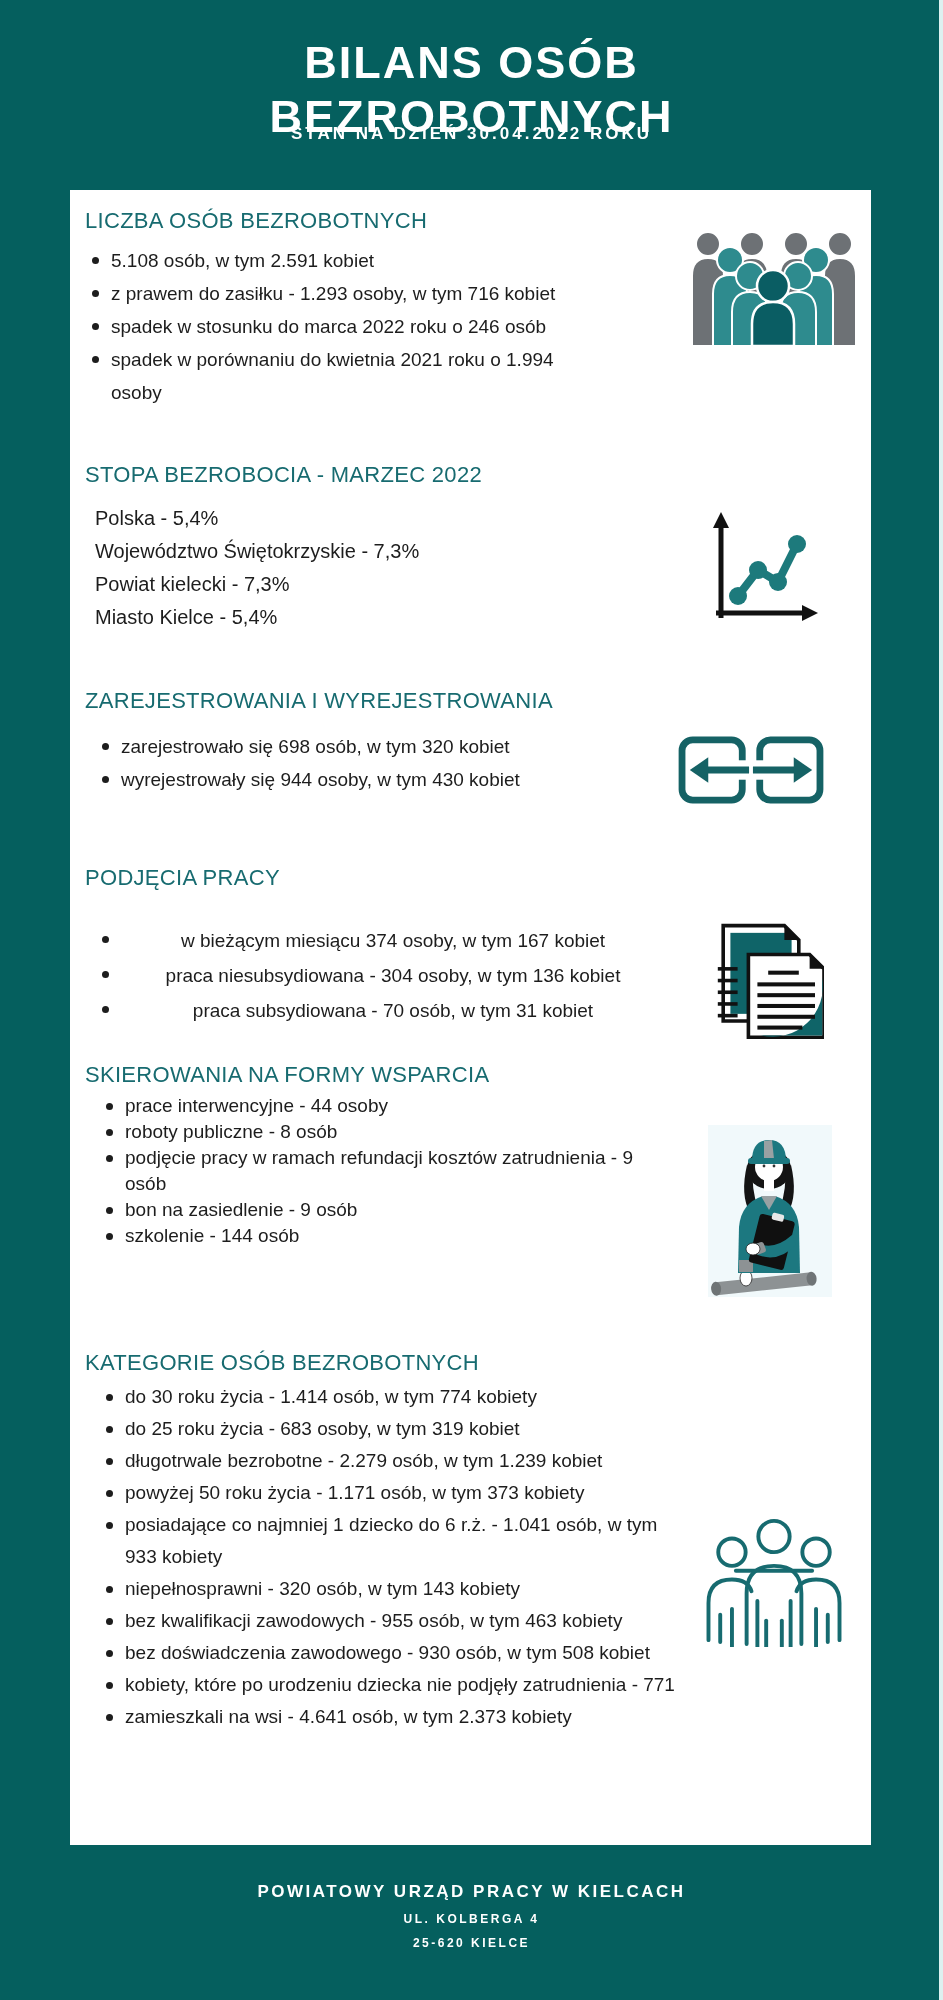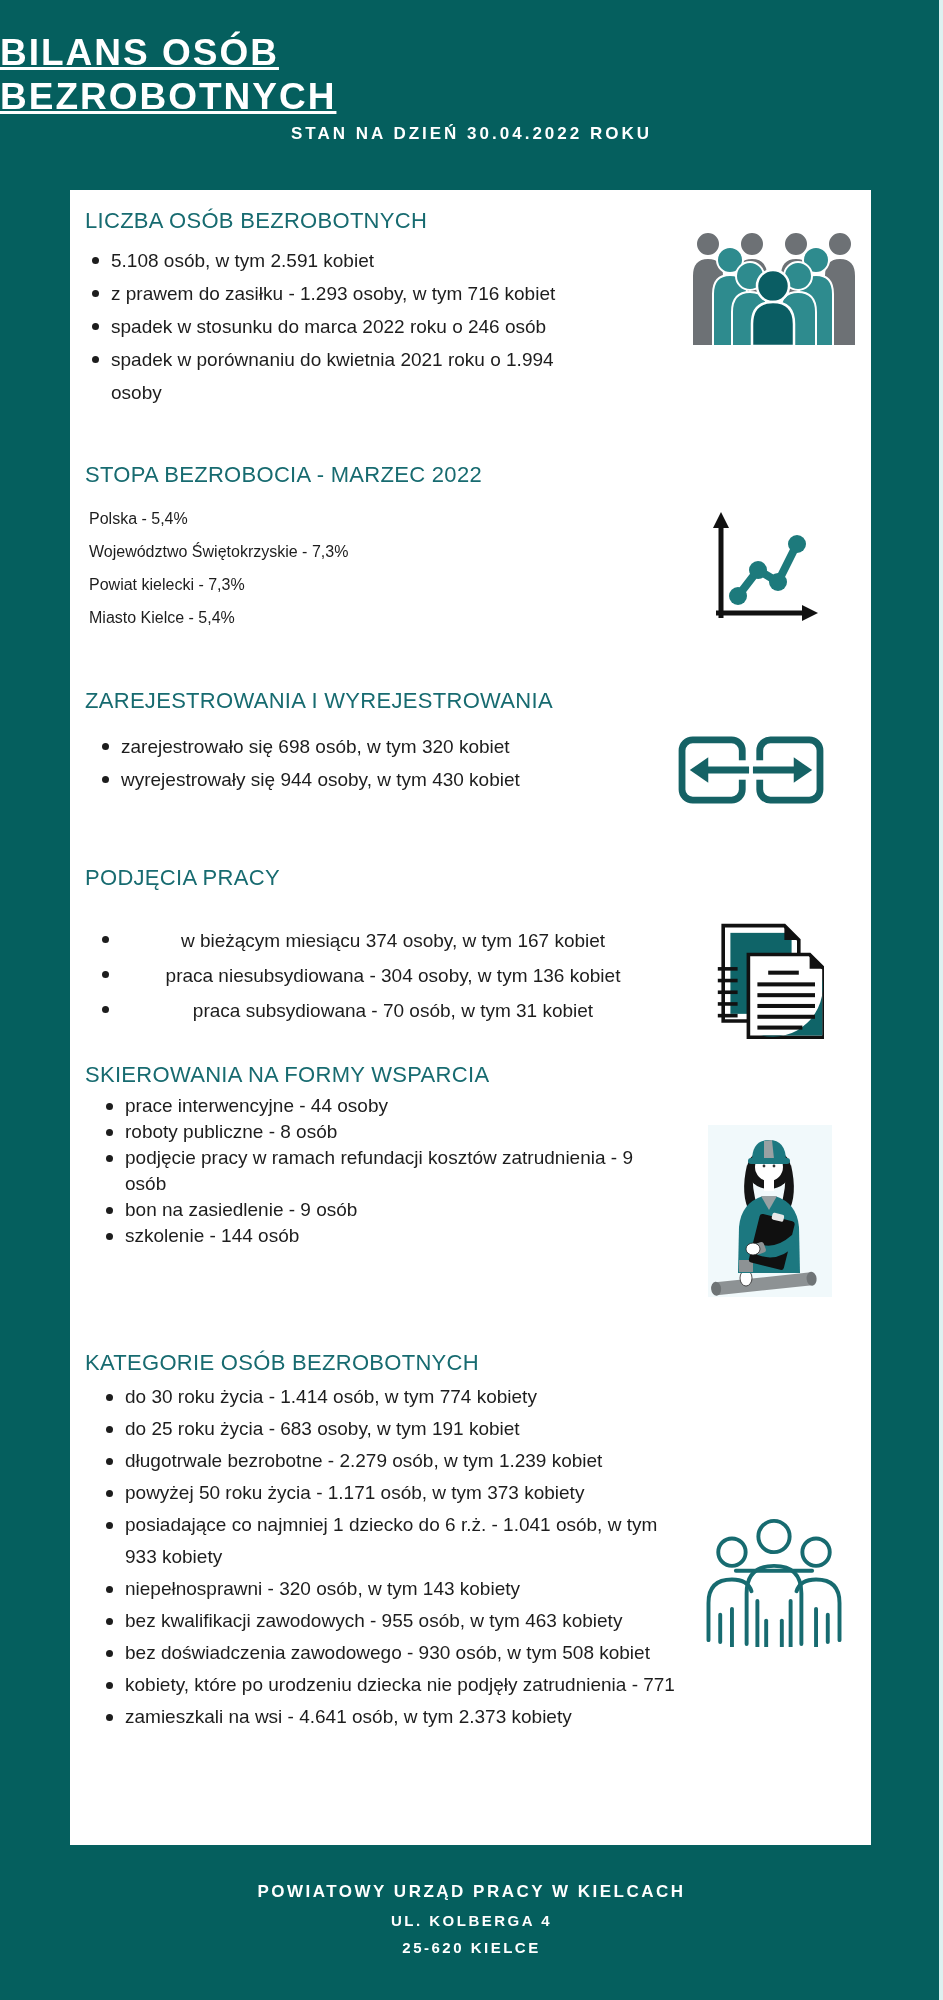--- a/index.html
+++ b/index.html
@@ -9,60 +9,60 @@
   }
   *{box-sizing:border-box;}
   html,body{margin:0;padding:0;}
   body{
     width:943px;height:2000px;position:relative;overflow:hidden;
     background:var(--background);
     font-family:"Liberation Sans","DejaVu Sans",sans-serif;
   }
   .edge-strip{position:absolute;right:0;top:0;width:4px;height:100%;background:var(--edge-strip);}
   .main-title{
-    position:absolute;top:6px;left:0;width:100%;
-    color:var(--title-text);font-size:37px;font-weight:bold;line-height:1.2;letter-spacing:2px;text-decoration:underline;
+    position:absolute;top:6px;left:0;width:100%;text-align:center;
+    color:var(--title-text);font-size:45px;font-weight:bold;line-height:1.2;letter-spacing:2px;
   }
   .subtitle{
     position:absolute;top:124px;left:0;width:100%;text-align:center;
     color:var(--title-text);font-size:17px;font-weight:bold;letter-spacing:3px;
   }
   .card{
     position:absolute;left:70px;top:190px;width:801px;height:1655px;background:var(--card);
   }
   .section{position:absolute;left:15px;}
   .section h2{
     margin:0;color:var(--heading);font-size:22px;font-weight:normal;letter-spacing:.3px;line-height:1.2;
   }
   .items{list-style:none;margin:0;padding:0;color:var(--body-text);font-size:19px;line-height:33px;}
   .items li{position:relative;padding-left:26px;}
   .items li::before{
     content:"";position:absolute;left:7px;top:13px;width:7px;height:7px;border-radius:50%;background:var(--body-text);
   }
-  .plain-lines{margin:4px;padding:0;color:var(--body-text);font-size:16px;line-height:33px;list-style:none;}
+  .plain-lines{margin:10px;padding:0;color:var(--body-text);font-size:20px;line-height:33px;list-style:none;}
   .plain-lines li{padding:0;}
   .sec-1{top:18px;width:540px;}  .sec-1 .items{margin-top:10px;max-width:515px;}
   .sec-2{top:272px;width:560px;} .sec-2 .plain-lines{margin-top:14px;}
   .sec-3{top:498px;width:580px;} .sec-3 .items{margin-top:16px;margin-left:10px;}
   .sec-4{top:675px;width:580px;} .sec-4 .items{margin-top:32px;margin-left:10px;line-height:35px;text-align:center;}
   .sec-5{top:872px;width:600px;} .sec-5 .items{margin-top:5px;margin-left:14px;line-height:26px;max-width:575px;}
   .sec-5 .items li::before{top:10px;}
   .sec-6{top:1160px;width:610px;} .sec-6 .items{margin-top:5px;margin-left:14px;line-height:32px;max-width:580px;}
   .icon-box{position:absolute;}
   .icon-crowd{left:612px;top:38px;}
   .icon-chart{left:630px;top:318px;}
   .icon-transfer{left:608px;top:546px;}
   .icon-docs{left:646px;top:730px;}
   .icon-woman{left:636px;top:935px;}
   .icon-people-outline{left:630px;top:1325px;}
   .footer{
     position:absolute;top:1882px;left:0;width:100%;text-align:center;
     color:var(--title-text);font-weight:bold;letter-spacing:2.5px;
   }
-  .footer .footer-line{font-size:15px;margin-bottom:10px;}
+  .footer .footer-line{font-size:12px;margin-bottom:10px;}
   .footer .footer-line:first-child{font-size:17px;text-align:center;}
 </style>
 </head>
 <body>
 
 <div class="edge-strip"></div>
 
 <h1 class="main-title">
   <span>BILANS OSÓB</span><br>
   <span>BEZROBOTNYCH</span>
@@ -239,21 +239,21 @@
       <path d="M90,120 Q72,138 52,130 Q46,126 51,118 Q68,126 86,110 Z" fill="#1c7880"></path>
       <rect x="48" y="118" width="11" height="11" rx="3" fill="#8d9294" transform="rotate(-20 53 123)"></rect>
       <ellipse cx="47" cy="124" rx="7" ry="6" fill="#ffffff" stroke="#222" stroke-width="0.8"></ellipse>
     </svg>
   </div>
 
   <div class="section sec-6">
     <h2>KATEGORIE OSÓB BEZROBOTNYCH</h2>
     <ul class="items">
         <li>do 30 roku życia - 1.414 osób, w tym 774 kobiety</li>
-        <li>do 25 roku życia - 683 osoby, w tym 191 kobiet</li>
+        <li>do 25 roku życia - 683 osoby, w tym 319 kobiet</li>
         <li>długotrwale bezrobotne - 2.279 osób, w tym 1.239 kobiet</li>
         <li>powyżej 50 roku życia - 1.171 osób, w tym 373 kobiety</li>
         <li>posiadające co najmniej 1 dziecko do 6 r.ż. - 1.041 osób, w tym 933 kobiety</li>
         <li>niepełnosprawni - 320 osób, w tym 143 kobiety</li>
         <li>bez kwalifikacji zawodowych - 955 osób, w tym 463 kobiety</li>
         <li>bez doświadczenia zawodowego - 930 osób, w tym 508 kobiet</li>
         <li>kobiety, które po urodzeniu dziecka nie podjęły zatrudnienia - 771</li>
         <li>zamieszkali na wsi - 4.641 osób, w tym 2.373 kobiety</li>
       </ul>
   </div>

